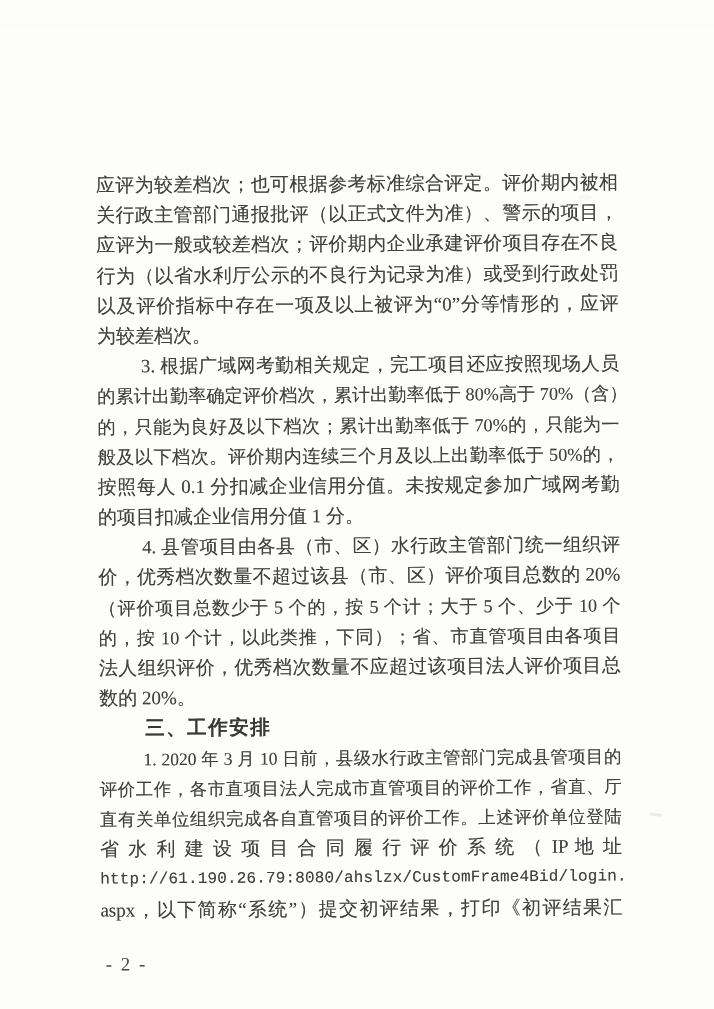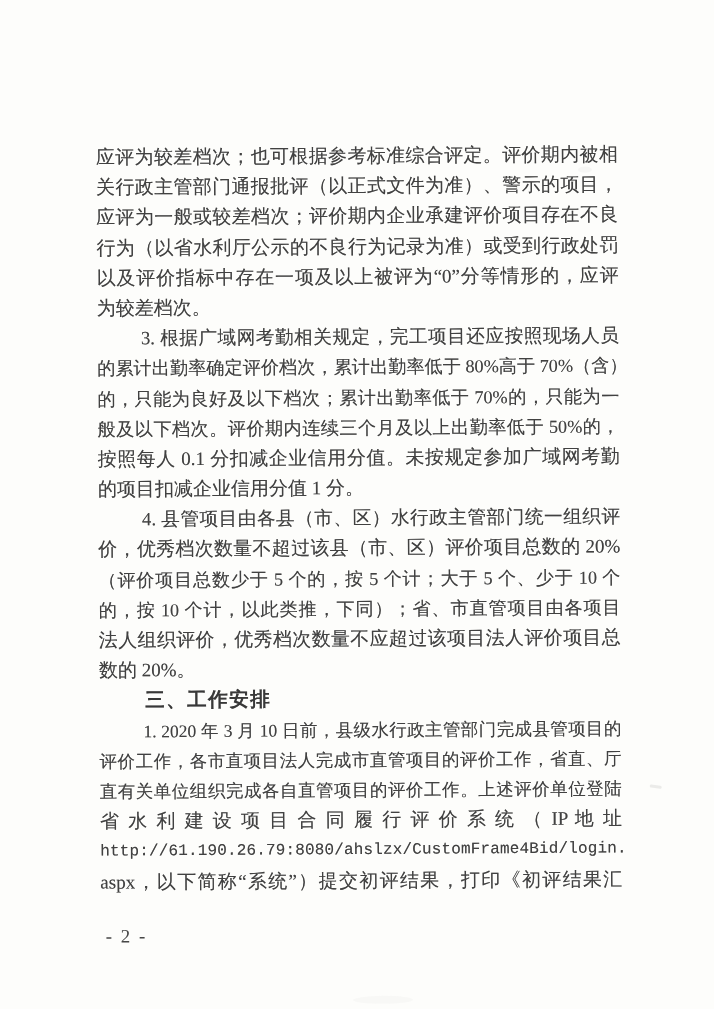--- a/index.html
+++ b/index.html
@@ -7,20 +7,21 @@
     padding: 0;
     width: 714px;
     height: 1009px;
     overflow: hidden;
     background: #fcfcfa;
   }
   .sheet {
     position: absolute;
     inset: 0;
     background: #fdfdfb;
+    margin-top: 28px;
   }
   .sheet-content {
     position: absolute;
     inset: 0;
     transform: rotate(-0.35deg);
     transform-origin: 50% 50%;
   }
   .textblock {
     position: absolute;
     left: 98px;

